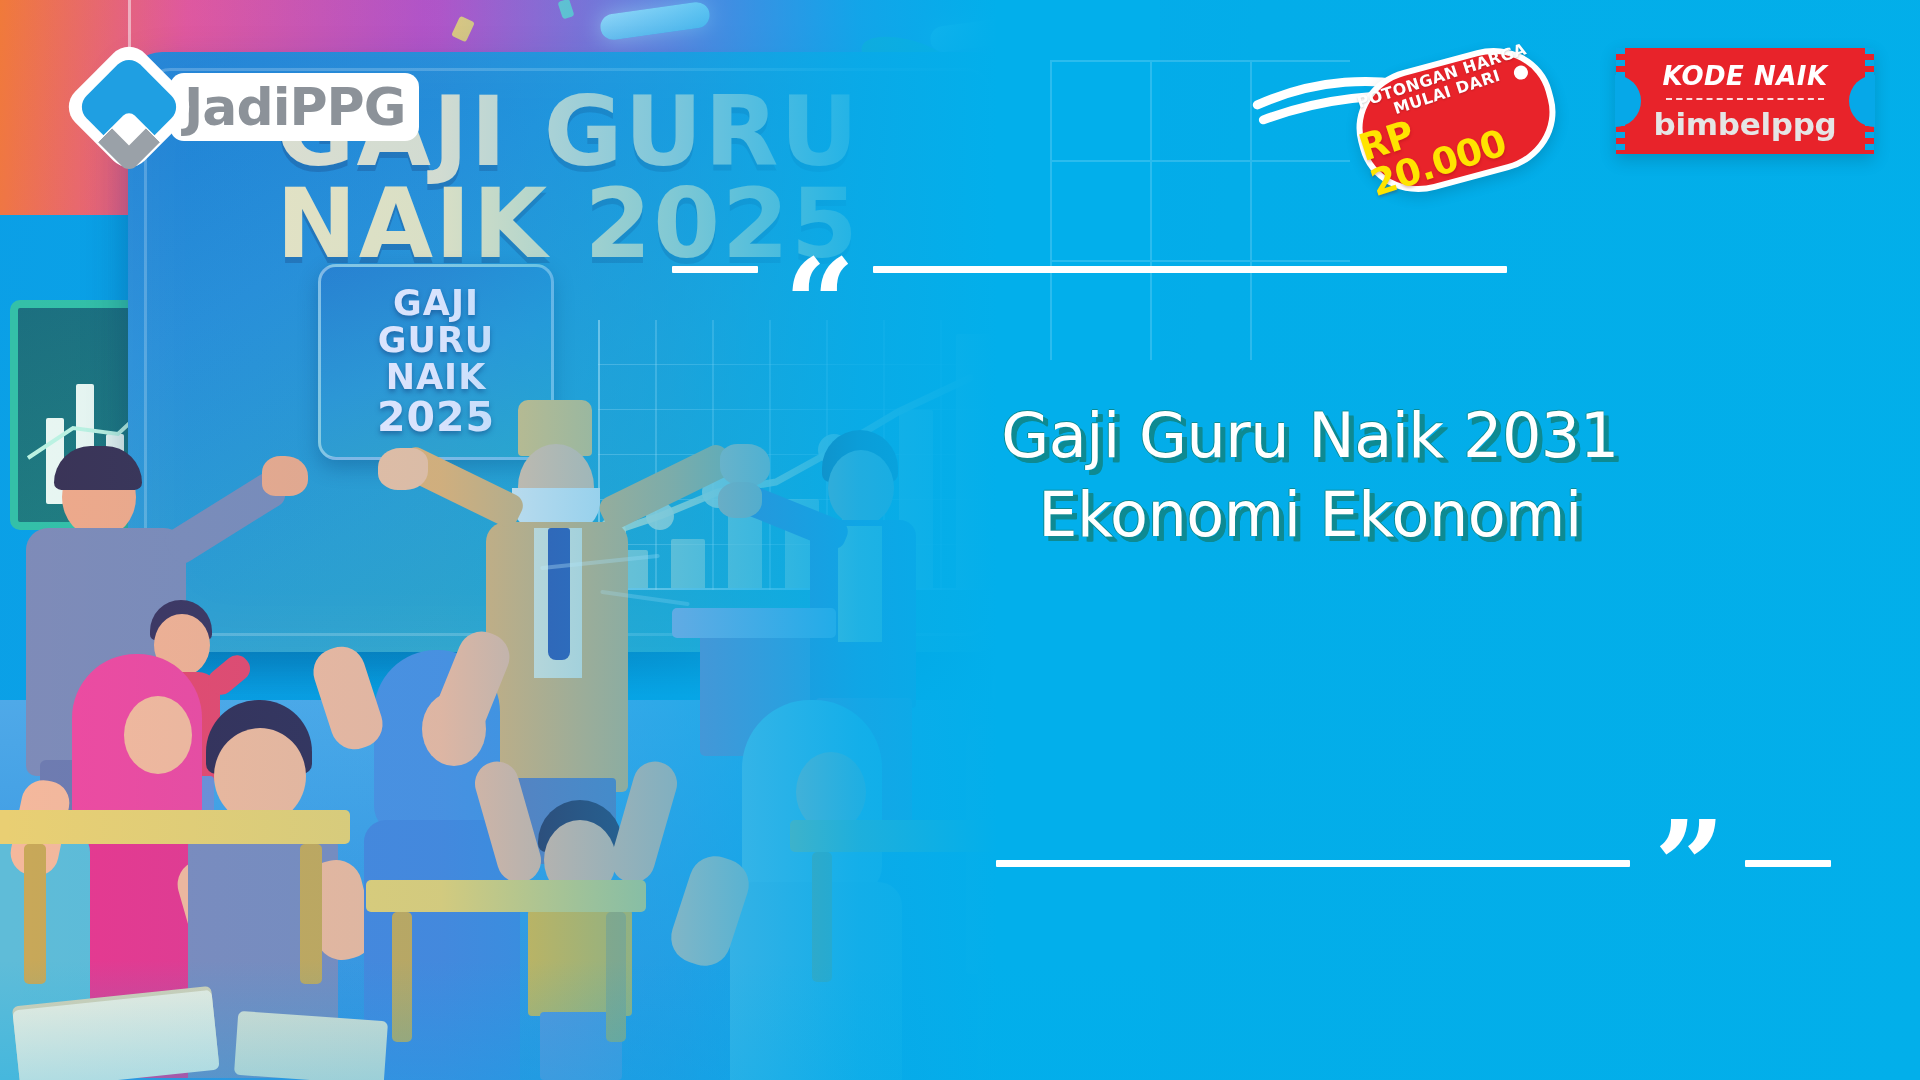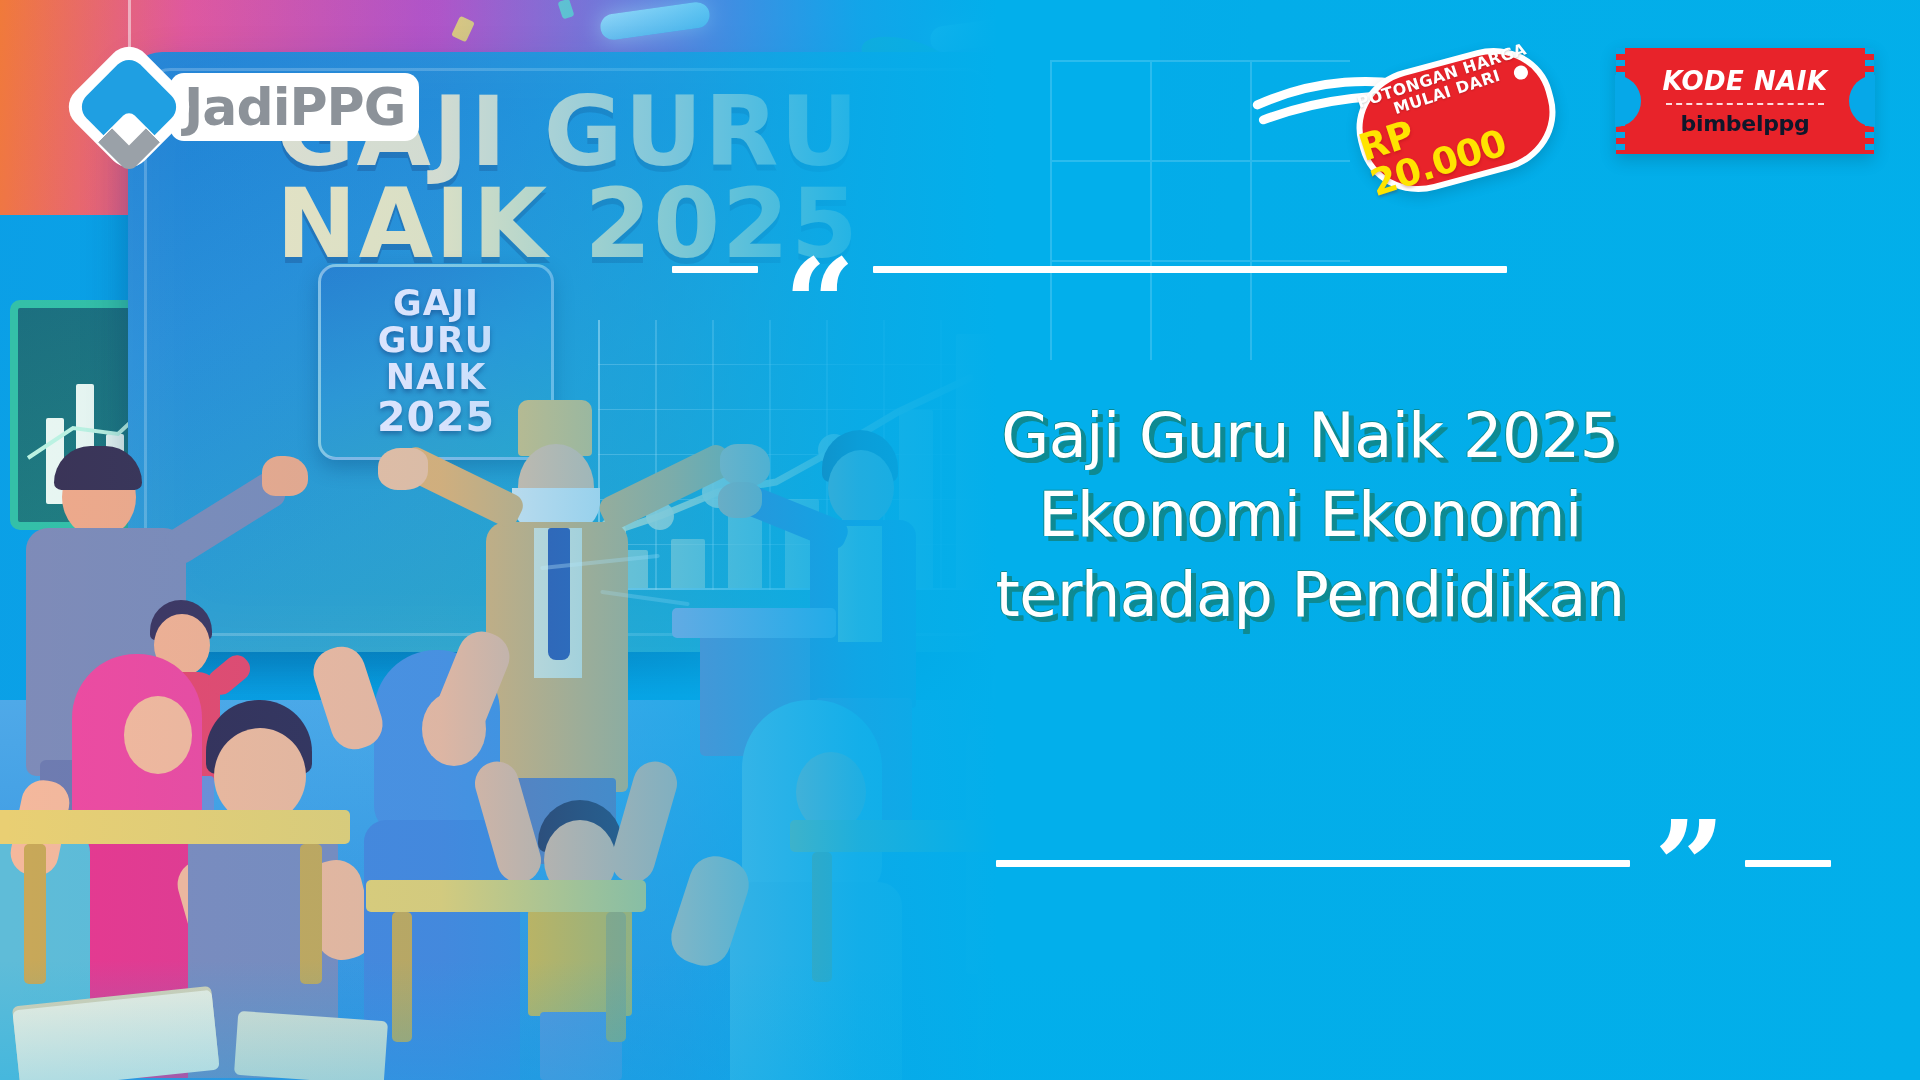--- a/index.html
+++ b/index.html
@@ -248,21 +248,21 @@
   .coupon-title {
     color:#ffffff; font-weight:bold; font-style:italic;
     font-size:26px; letter-spacing:.5px;
     font-family:"DejaVu Sans", sans-serif;
   }
   .coupon-sep {
     width:158px; height:0; margin:7px 0 6px;
     border-top:2px dashed rgba(255,255,255,.85);
   }
   .coupon-code {
-    color:#0f172a; font-weight:bold; font-size:22px; letter-spacing:-0.3px;
+    color:#e5e5e5; font-weight:bold; font-size:31px; letter-spacing:-0.3px;
     font-family:"DejaVu Sans", sans-serif;
   }
 
   
   .headline {
     position:absolute; left:880px; top:396px; width:860px;
     text-align:center; z-index:30;
   }
   .headline .line {
     font-size:62px; line-height:1.28; font-weight:500;
@@ -546,23 +546,22 @@
     </div>
   </div>
 
   <div class="deco-top">
     <div class="rule short"></div>
     <div class="quote">“</div>
     <div class="rule long"></div>
   </div>
 
   <div class="headline">
-    <div class="line">Gaji Guru Naik 2025</div>
+    <div class="line">Gaji Guru Naik 2031</div>
     <div class="line">Ekonomi Ekonomi</div>
-    <div class="line">terhadap Pendidikan</div>
   </div>
 
   <div class="deco-bottom">
     <div class="rule long"></div>
     <div class="quote">”</div>
     <div class="rule short"></div>
   </div>
 
 </div>
 

